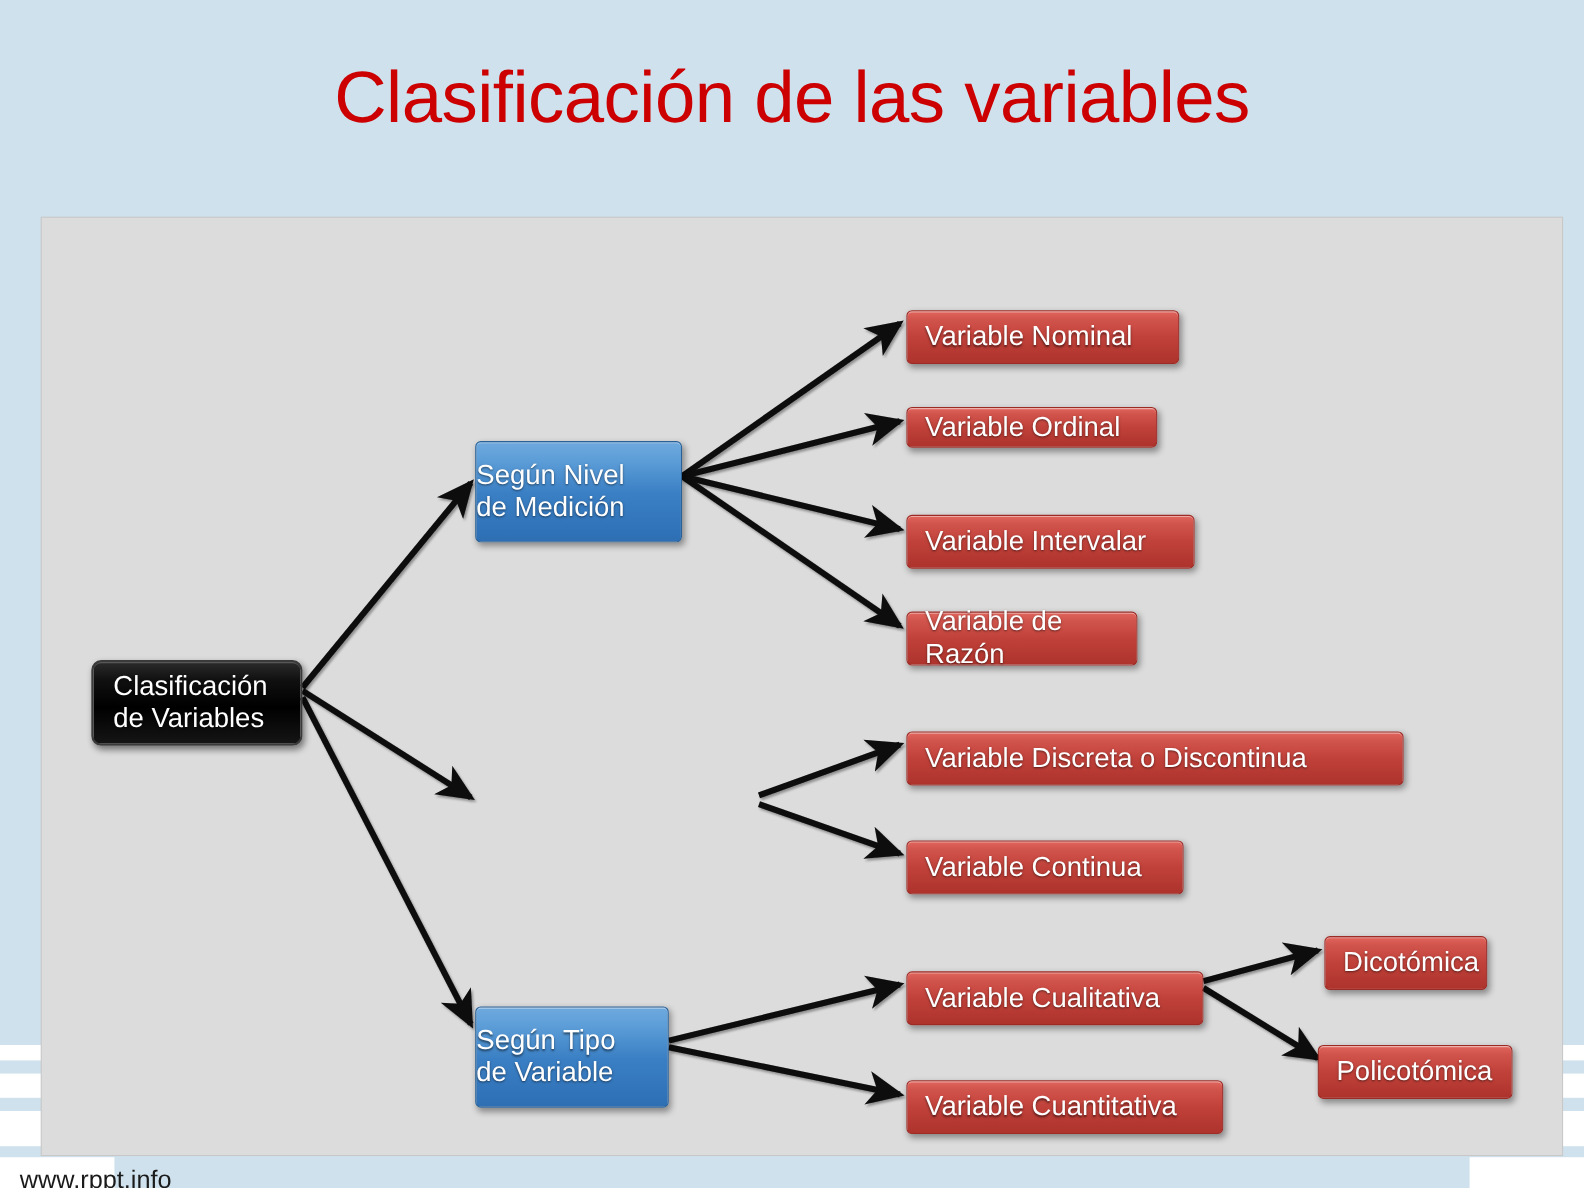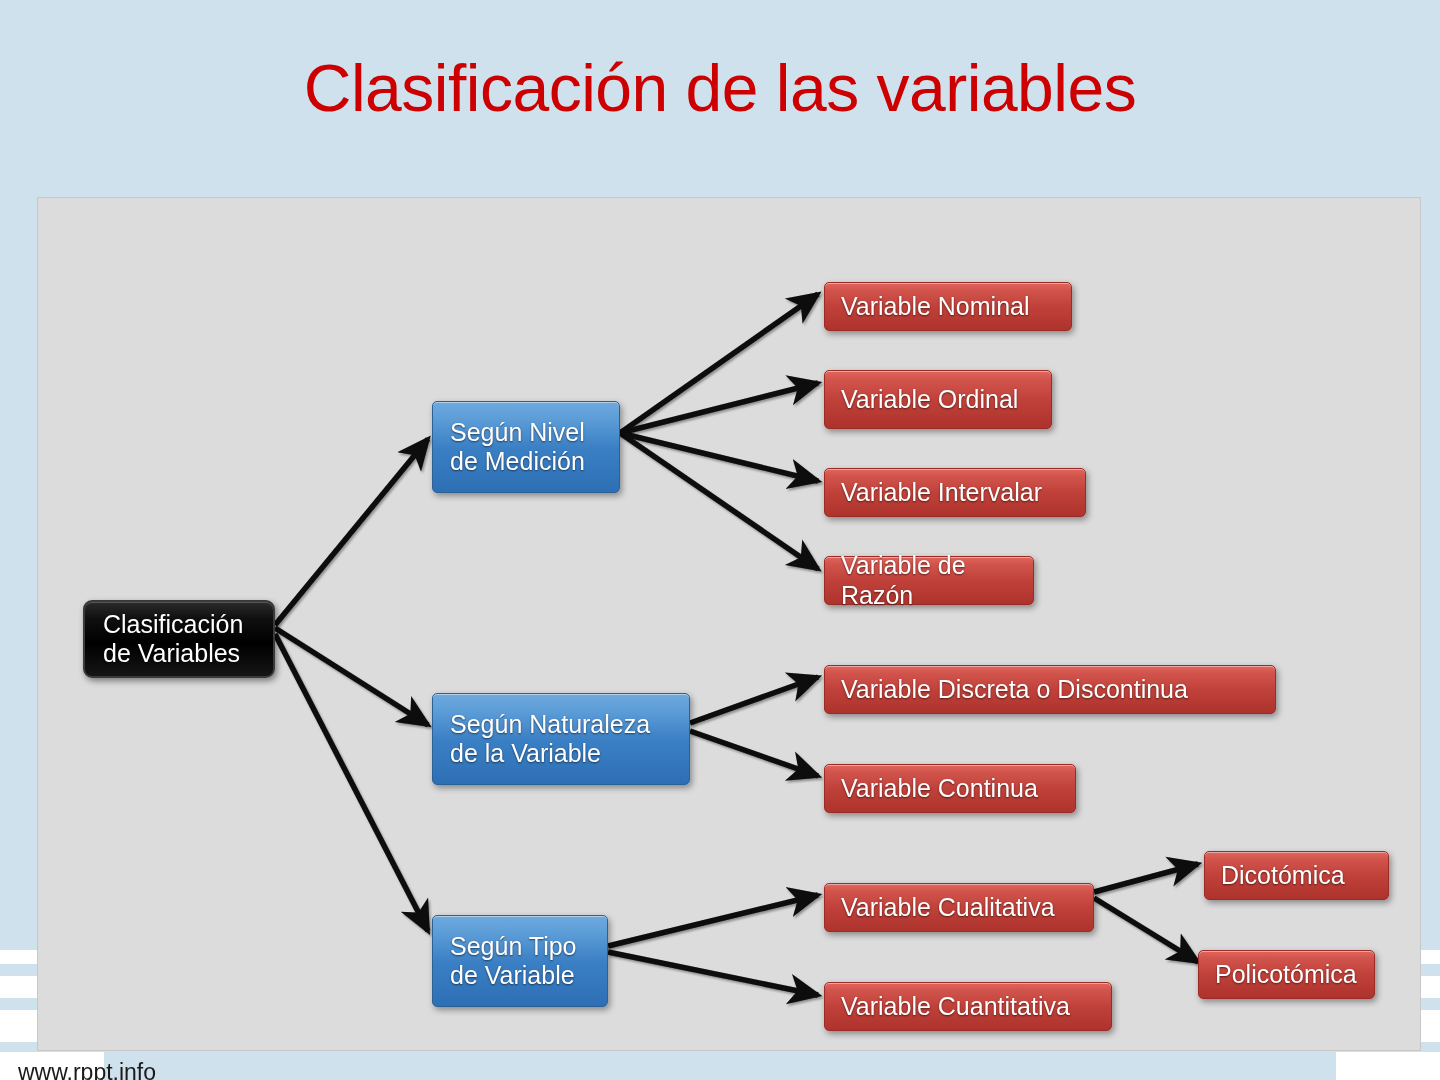--- a/index.html
+++ b/index.html
@@ -98,21 +98,20 @@
     border-radius: 9px;
     padding-left: 18px;
     box-shadow: 2px 3px 6px rgba(0,0,0,0.45), inset 0 1px 0 rgba(255,255,255,0.22);
   }
 
   
   .node.blue {
     background: linear-gradient(180deg,#6ea9de 0%, #5d9ed8 18%, #3a7fc4 52%, #2e6fb4 100%);
     border: 1px solid #2a6196;
     border-radius: 5px;
-    padding-left: 17px;
     box-shadow: 2px 3px 6px rgba(0,0,0,0.38), inset 0 1px 0 rgba(255,255,255,0.45);
   }
 
   
   .node.red {
     background: linear-gradient(180deg,#e0655c 0%, #d1544c 16%, #c0413a 50%, #ad332c 100%);
     border: 1px solid #9c2b25;
     border-radius: 5px;
     padding-left: 16px;
     box-shadow: 2px 3px 6px rgba(0,0,0,0.38), inset 0 1px 0 rgba(255,255,255,0.45);
@@ -188,55 +187,51 @@
     </div>
 
     <div class="node blue" style="left:394px; top:191px; width:188px; height:92px;">
       <span class="label">Según Nivel
 de Medición</span>
     </div>
 
     <div class="node red" style="left:786px; top:72px; width:248px; height:49px;">
       <span class="label">Variable Nominal</span>
     </div>
-    <div class="node red" style="left:786px; top:160px; width:228px; height:59px;">
+    <div class="node red" style="left:786px; top:160px; width:228px; height:37px;">
       <span class="label">Variable Ordinal</span>
     </div>
     <div class="node red" style="left:786px; top:258px; width:262px; height:49px;">
       <span class="label">Variable Intervalar</span>
     </div>
     <div class="node red" style="left:786px; top:346px; width:210px; height:49px;">
       <span class="label">Variable de Razón</span>
     </div>
 
-    <div class="node blue" style="left:394px; top:483px; width:258px; height:92px;">
-      <span class="label">Según Naturaleza
-de la Variable</span>
-    </div>
 
     <div class="node red" style="left:786px; top:455px; width:452px; height:49px;">
       <span class="label">Variable Discreta o Discontinua</span>
     </div>
     <div class="node red" style="left:786px; top:554px; width:252px; height:49px;">
       <span class="label">Variable Continua</span>
     </div>
 
     <div class="node blue" style="left:394px; top:705px; width:176px; height:92px;">
       <span class="label">Según Tipo
 de Variable</span>
     </div>
 
     <div class="node red" style="left:786px; top:673px; width:270px; height:49px;">
       <span class="label">Variable Cualitativa</span>
     </div>
     <div class="node red" style="left:786px; top:772px; width:288px; height:49px;">
       <span class="label">Variable Cuantitativa</span>
     </div>
 
-    <div class="node red" style="left:1166px; top:641px; width:185px; height:49px;">
+    <div class="node red" style="left:1166px; top:641px; width:148px; height:49px;">
       <span class="label">Dicotómica</span>
     </div>
     <div class="node red" style="left:1160px; top:740px; width:177px; height:49px;">
       <span class="label">Policotómica</span>
     </div>
 
   </div>
 
   <div id="footer">www.rppt.info</div>
 

